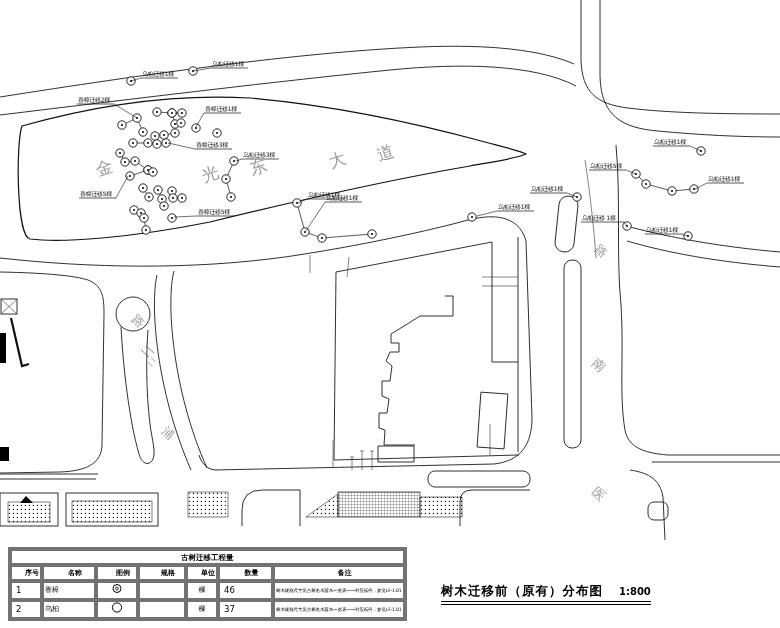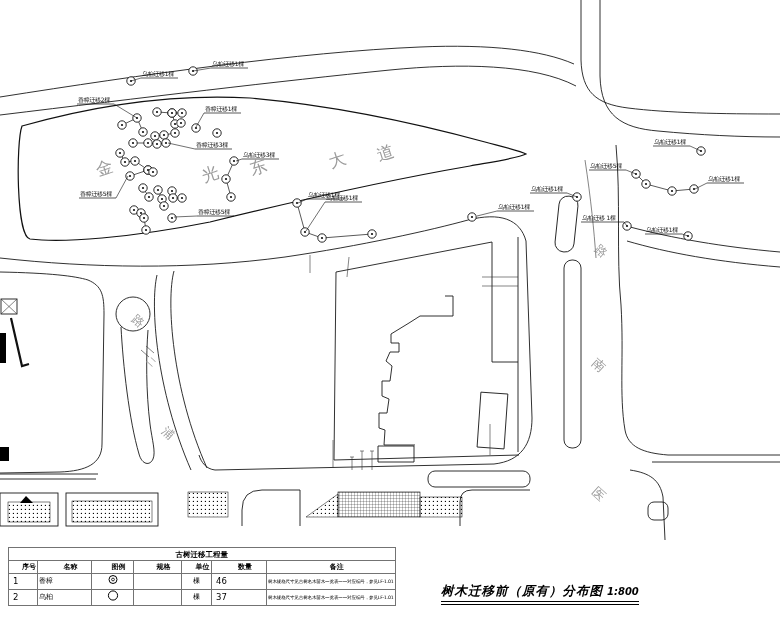--- a/index.html
+++ b/index.html
@@ -6,30 +6,30 @@
   body{width:780px;height:628px;position:relative;font-family:"DejavU Sans",sans-serif;overflow:hidden;}
   body{font-family:"DejaVu Sans",sans-serif;}
   #plan{position:absolute;left:0;top:0;}
   .r{fill:none;stroke:#1a1a1a;stroke-width:.9;}
   .rb{fill:none;stroke:#111;stroke-width:1.2;}
   .thin{fill:none;stroke:#333;stroke-width:.6;}
   .wh{fill:#fff;stroke:#1a1a1a;stroke-width:.9;}
   .blk{fill:#000;stroke:none;}
   
   #qtable{position:absolute;left:8px;top:547px;border-collapse:collapse;table-layout:fixed;background:#fff;}
-  #qtable td{border:1px solid #737373;font-size:7px;color:#000;padding:0 1px;height:12px;line-height:11px;overflow:hidden;white-space:nowrap;}
+  #qtable td{border:4px solid #737373;font-size:7px;color:#000;padding:0 1px;height:12px;line-height:11px;overflow:hidden;white-space:nowrap;}
   #qtable td.ttl{text-align:center;font-weight:bold;font-size:7.5px;}
   #qtable td.hd{text-align:center;font-weight:bold;padding-left:13px;}
   #qtable td.num{font-size:8.5px;padding-left:4px;}
   #qtable td.note{font-size:4.6px;letter-spacing:-.2px;}
   #qtable td.lg{text-align:center;}
   
   #tblock{position:absolute;left:441px;top:580px;color:#000;}
-  #tblock .tl{font-weight:bold;font-size:12.5px;letter-spacing:1px;white-space:nowrap;font-style:italic;}
-  #tblock .scale{font-size:10px;letter-spacing:0;margin-left:4px;}
+  #tblock .tl{font-weight:bold;font-size:12.5px;letter-spacing:1px;white-space:nowrap;}
+  #tblock .scale{font-size:10px;letter-spacing:0;margin-left:16px;}
   #tblock .u1{height:0;border-top:1.6px solid #000;margin-top:1px;}
   #tblock .u2{height:0;border-top:.8px solid #000;margin-top:1.5px;}
 </style>
 </head>
 <body>
 
 <svg id="plan" width="780" height="545" viewBox="0 0 780 545">
   <defs>
     <pattern id="dots" width="4" height="4" patternUnits="userSpaceOnUse">
       <circle cx="1.4" cy="1.4" r="0.65" fill="#000"></circle>

